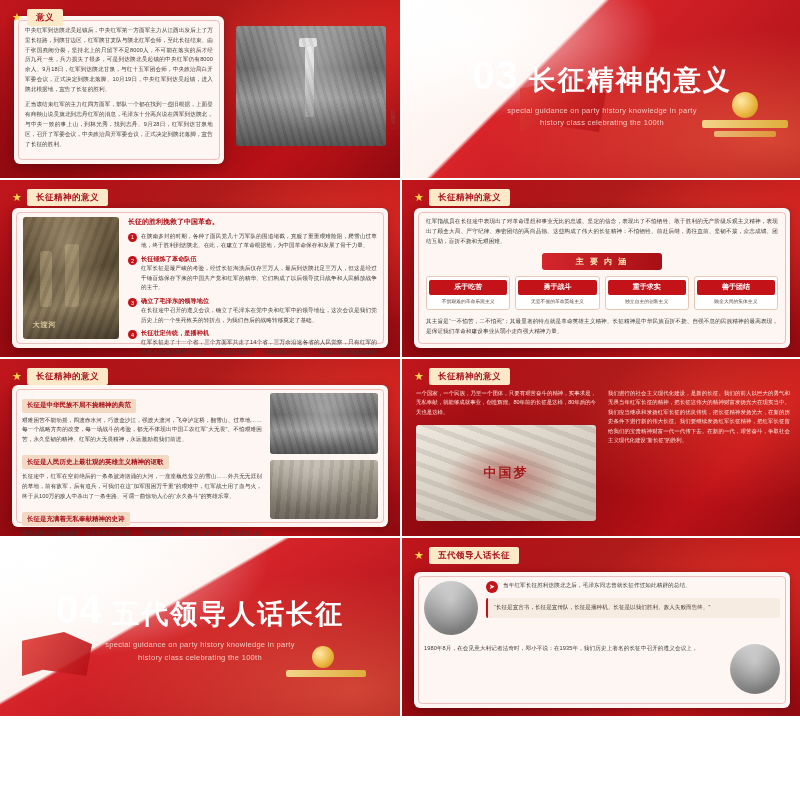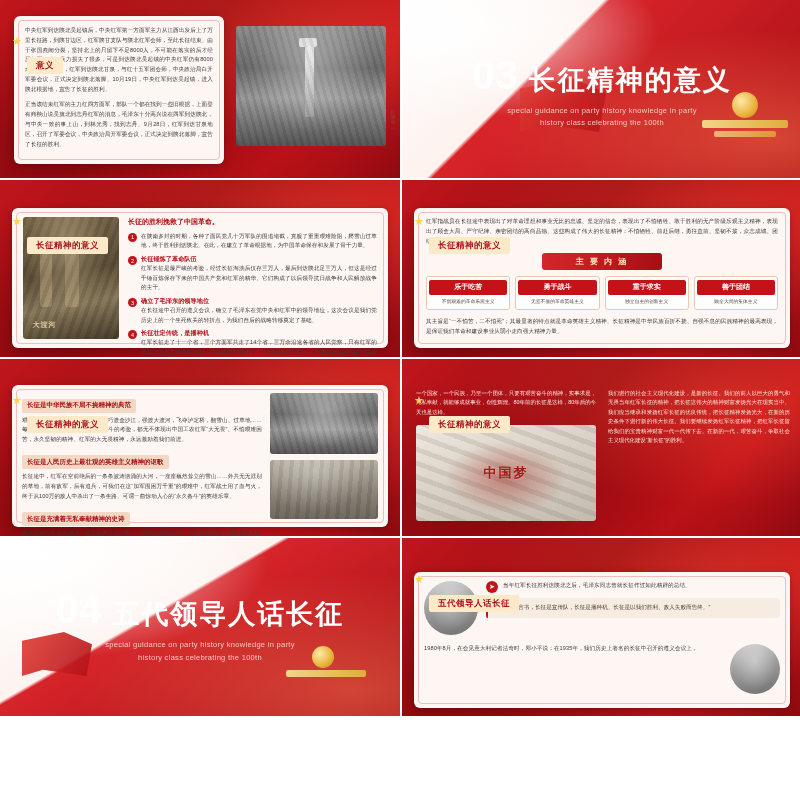--- a/index.html
+++ b/index.html
@@ -65,21 +65,20 @@
   }
   .sec-title .label {
     background: #fbe9c8;
     color: #a8101a;
     font-size: 8.5px;
     font-weight: bold;
     padding: 2.5px 9px;
     border-radius: 2px;
     letter-spacing: 0.5px;
     white-space: nowrap;
-    margin-top: 48px;
   }
   
   .chapter {
     position: absolute;
     left: 0; right: 0;
     top: 50%;
     transform: translateY(-50%);
     text-align: center;
     z-index: 4;
   }

